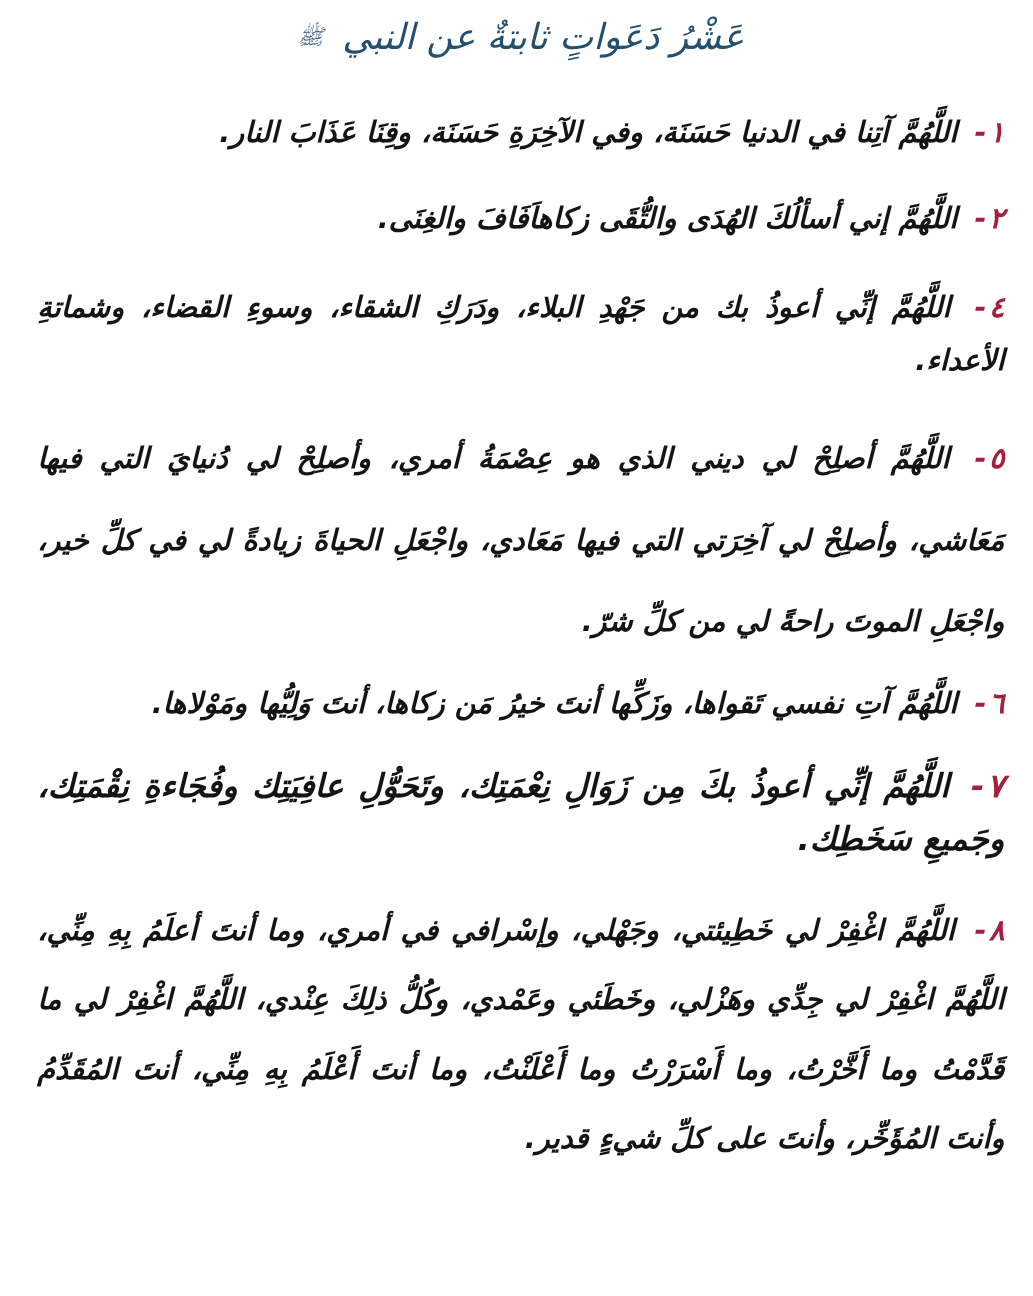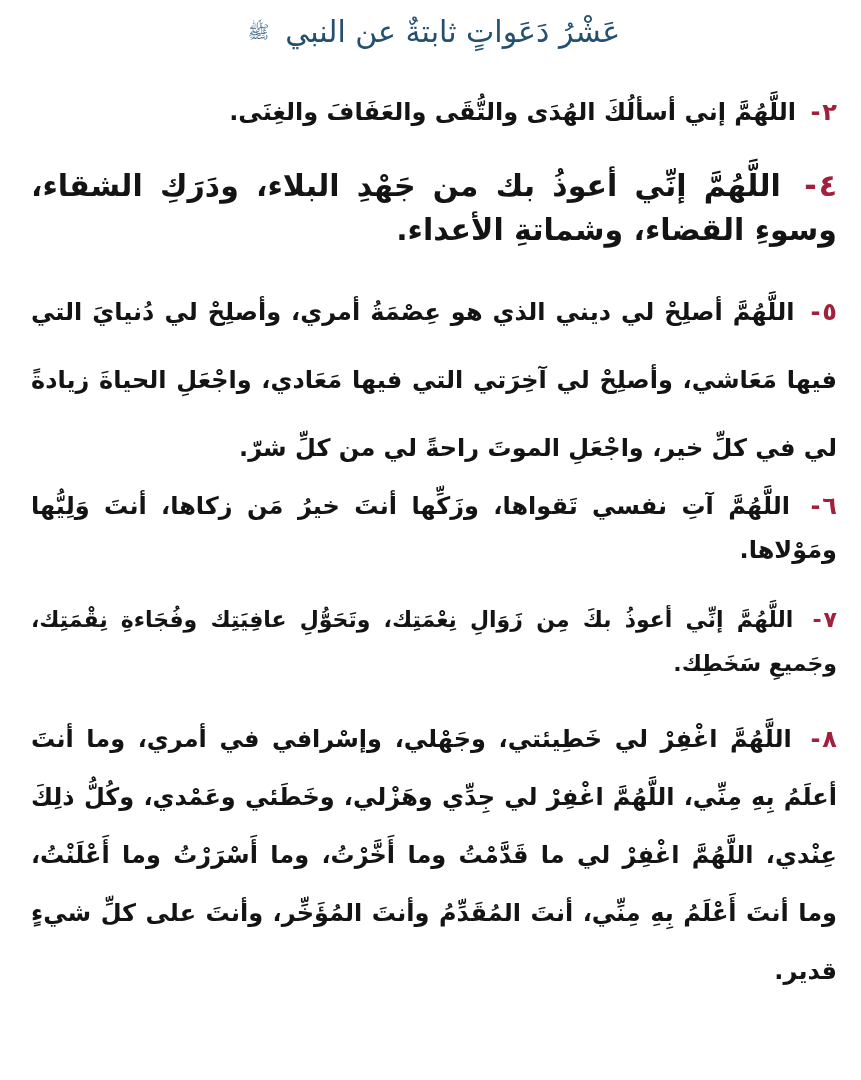--- a/index.html
+++ b/index.html
@@ -14,20 +14,21 @@
       font-family: "DejaVu Sans", sans-serif;
       color: #111111;
       direction: rtl;
     }
     .page {
       position: relative;
       width: 861px;
       height: 916px;
       box-sizing: border-box;
       padding: 0 24px 0 31px;
+      font-style: italic;
     }
     .title {
       text-align: center;
       margin: 0;
       padding-top: 14px;
       height: 62px;
       box-sizing: border-box;
       font-family: "DejaVu Sans", sans-serif;
       font-size: 30px;
       font-weight: normal;
@@ -60,39 +61,43 @@
       font-weight: bold;
       margin-left: 6px;
     }
     .dua .num .dash {
       margin-right: 2px;
     }
     
     .d1 { margin-top: 26px; }
     .d2 { margin-top: 28px; }
     .d3 { margin-top: 28px; }
-    .d4 { margin-top: 30px; font-size: 30px; }
+    .d4 { margin-top: 30px; font-size: 24px; }
     .d5 { margin-top: 26px; line-height: 68px; }
-    .d6 { margin-top: 2px; }
-    .d7 { margin-top: 26px; font-size: 22px; }
+    .d6 { margin-top: 12px; }
+    .d7 { margin-top: 26px; font-size: 27px; }
     .d8 { margin-top: 24px; line-height: 58px; }
   </style>
 </head>
 <body>
 
 <div class="page">
   <h1 class="title">
     <span>عَشْرُ دَعَواتٍ ثابتةٌ عن النبي</span>
     <span class="honorific">ﷺ</span>
   </h1>
 
   <ol class="dua-list">
+    <li class="dua d1">
+      <span class="num"><span>١</span><span class="dash">-</span></span>
+      <span>اللَّهُمَّ آتِنا في الدنيا حَسَنَة، وفي الآخِرَةِ حَسَنَة، وقِنَا عَذَابَ النار.</span>
+    </li>
     <li class="dua d2">
       <span class="num"><span>٢</span><span class="dash">-</span></span>
-      <span>اللَّهُمَّ إني أسألُكَ الهُدَى والتُّقَى والعَفَافَ والغِنَى.</span>
+      <span>اللَّهُمَّ إني أسألُكَ الهُدَى والتُّقَى زكاهاَفَافَ والغِنَى.</span>
     </li>
     <li class="dua d4">
       <span class="num"><span>٤</span><span class="dash">-</span></span>
       <span>اللَّهُمَّ إنِّي أعوذُ بك من جَهْدِ البلاء، ودَرَكِ الشقاء، وسوءِ القضاء، وشماتةِ الأعداء.</span>
     </li>
     <li class="dua d5">
       <span class="num"><span>٥</span><span class="dash">-</span></span>
       <span>اللَّهُمَّ أصلِحْ لي ديني الذي هو عِصْمَةُ أمري، وأصلِحْ لي دُنيايَ التي فيها مَعَاشي، وأصلِحْ لي آخِرَتي التي فيها مَعَادي، واجْعَلِ الحياةَ زيادةً لي في كلِّ خير، واجْعَلِ الموتَ راحةً لي من كلِّ شرّ.</span>
     </li>
     <li class="dua d6">

